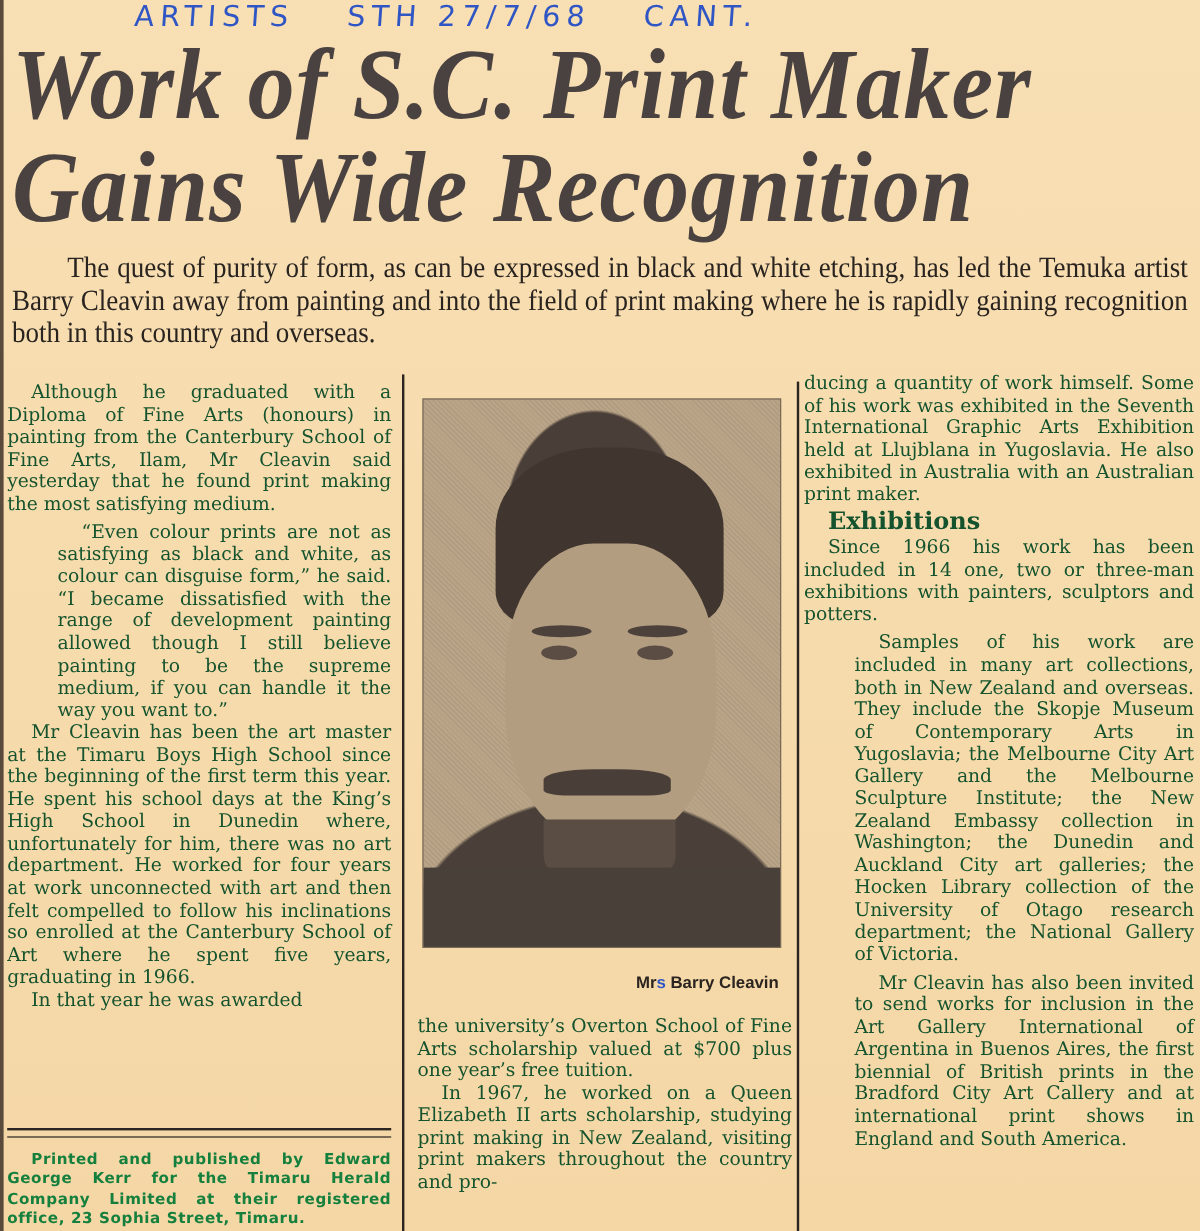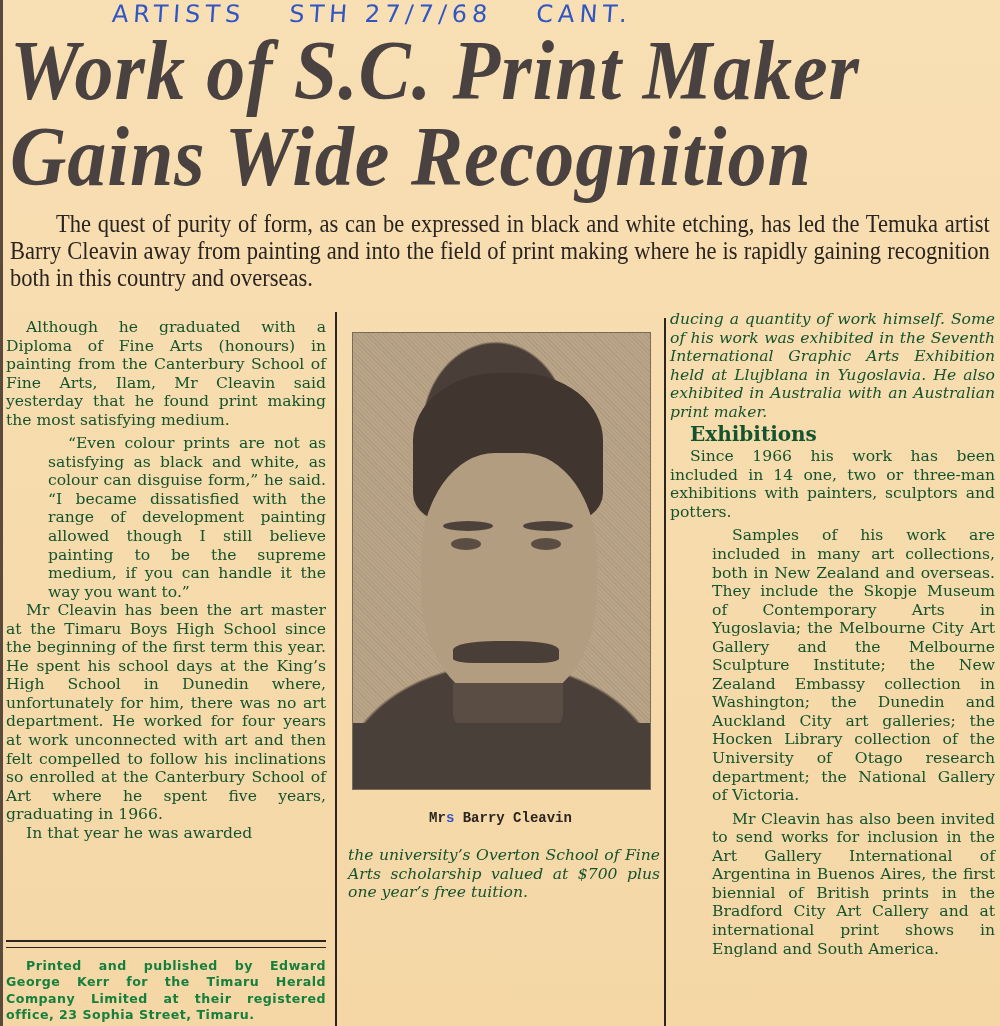--- a/index.html
+++ b/index.html
@@ -44,21 +44,21 @@
     width: 1065px;
   }
   .col {
     position: absolute; top: 318px;
     font-family: "DejaVu Serif", serif;
     font-size: 15.6px; line-height: 18.55px;
     color: #14532d;
     text-align: justify;
   }
   .col p { margin: 0; text-indent: 20px; }
-  .col p.noindent { text-indent: 0; font-style: italic; }
+  .col p.noindent { text-indent: 0; }
   .col p.gap { margin-top: 5px; margin-left: 42px; }
   .col-left { left: 6px; width: 320px; }
   .col-mid { left: 348px; width: 312px; }
   .col-right { left: 670px; width: 325px; }
   .rule-v { position: absolute; width: 2px; background: #2b2420; }
   .photo {
     position: absolute; left: 352px; top: 332px; width: 297px; height: 456px;
     background:
       radial-gradient(ellipse 35% 28% at 48% 22%, #4a3e38 0%, #4a3e38 70%, transparent 72%),
       radial-gradient(ellipse 30% 32% at 50% 50%, #bca68a 0%, #a89478 80%, transparent 82%),
@@ -69,22 +69,22 @@
   }
   .photo .hair { position: absolute; left: 60px; top: 40px; width: 190px; height: 150px; background: #40352f; border-radius: 45% 45% 20% 20%; }
   .photo .face { position: absolute; left: 68px; top: 120px; width: 176px; height: 250px; background: #b39d80; border-radius: 42% 42% 45% 45%; }
   .photo .eye { position: absolute; top: 205px; width: 30px; height: 12px; background: #5b4d43; border-radius: 50%; }
   .photo .brow { position: absolute; top: 188px; width: 50px; height: 10px; background: #4d423b; border-radius: 50%; }
   .photo .mustache { position: absolute; left: 100px; top: 308px; width: 106px; height: 22px; background: #4a3f38; border-radius: 40% 40% 20% 20%; }
   .photo .body { position: absolute; left: 0; top: 390px; width: 297px; height: 66px; background: #4a403a; }
   .photo .neck { position: absolute; left: 100px; top: 350px; width: 110px; height: 60px; background: #5a4d44; border-radius: 0 0 50% 50%; }
   .caption {
     position: absolute; left: 352px; top: 810px; width: 297px;
-    text-align: center;
-    font-family: Liberation Mono, monospace; font-weight: bold;
+    text-align: right;
+    font-family: Liberation Sans, sans-serif; font-weight: bold;
     font-size: 14px; color: #2b2420;
   }
   .caption .pen { color: #2f56c4; }
   .subhead {
     font-family: "DejaVu Serif", serif; font-weight: bold;
     font-size: 20px; line-height: 26px; margin: 10px 0 0 0; text-indent: 0;
   }
   .double-rule { position: absolute; left: 6px; width: 320px; height: 5px; border-top: 2px solid #2b2420; border-bottom: 1px solid #2b2420; }
   .imprint {
     position: absolute; left: 6px; top: 958px; width: 320px;
@@ -134,20 +134,21 @@
   <div class="eye" style="left:178px;"></div>
   <div class="neck"></div>
   <div class="mustache"></div>
   <div class="body"></div>
 </div>
 <div class="caption">
   <span>Mr</span><span class="pen">s</span><span> Barry Cleavin</span>
 </div>
 <div class="col col-mid" style="top:846px;">
   <p class="noindent">the university’s Overton School of Fine Arts scholarship valued at $700 plus one year’s free tuition.</p>
+  <p>In 1967, he worked on a Queen Elizabeth II arts scholarship, studying print making in New Zealand, visiting print makers throughout the country and pro-</p>
 </div>
 
 <div class="col col-right" style="top:310px;">
   <p class="noindent">ducing a quantity of work himself. Some of his work was exhibited in the Seventh International Graphic Arts Exhibition held at Llujblana in Yugoslavia. He also exhibited in Australia with an Australian print maker.</p>
   <p class="subhead">Exhibitions</p>
   <p>Since 1966 his work has been included in 14 one, two or three-man exhibitions with painters, sculptors and potters.</p>
   <p class="gap">Samples of his work are included in many art collections, both in New Zealand and overseas. They include the Skopje Museum of Contemporary Arts in Yugoslavia; the Melbourne City Art Gallery and the Melbourne Sculpture Institute; the New Zealand Embassy collection in Washington; the Dunedin and Auckland City art galleries; the Hocken Library collection of the University of Otago research department; the National Gallery of Victoria.</p>
   <p class="gap">Mr Cleavin has also been invited to send works for inclusion in the Art Gallery International of Argentina in Buenos Aires, the first biennial of British prints in the Bradford City Art Callery and at international print shows in England and South America.</p>
 </div>
 

